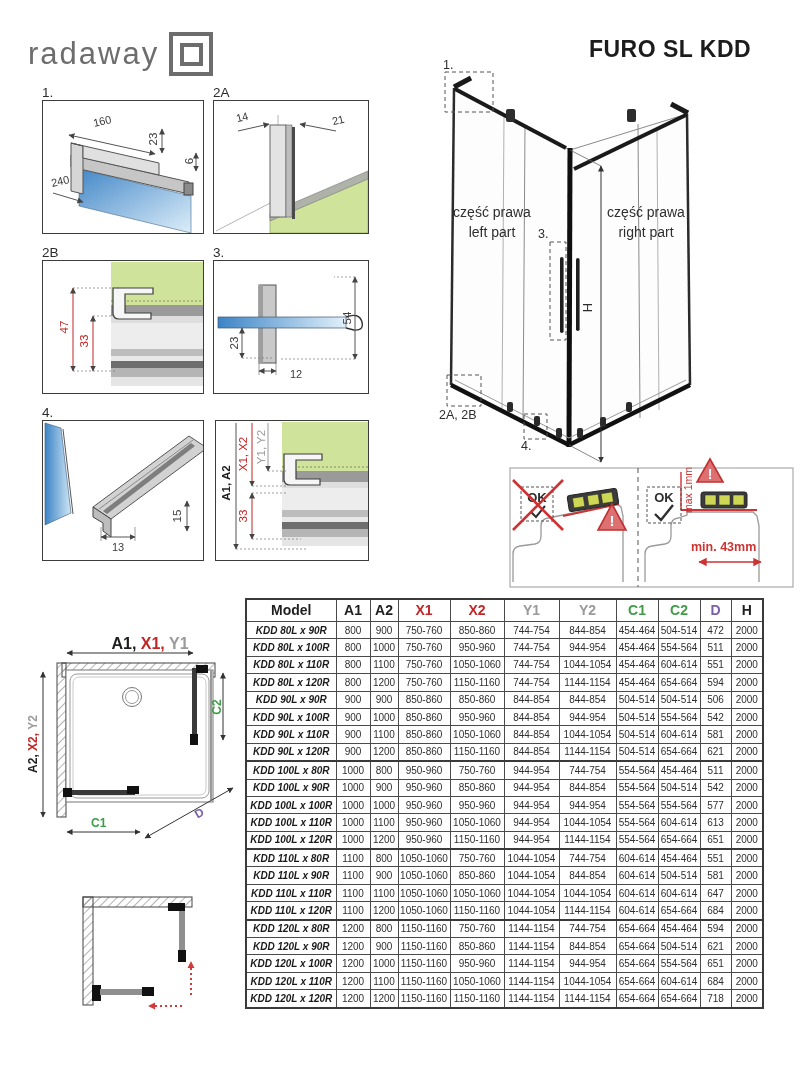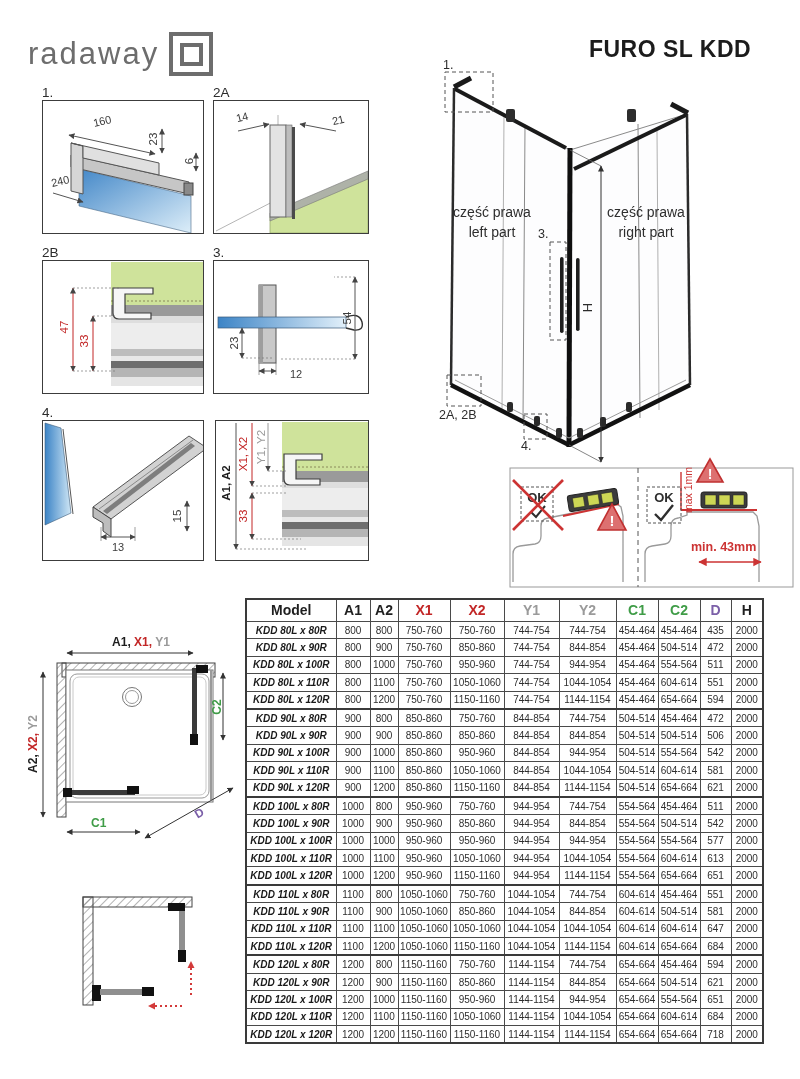--- a/index.html
+++ b/index.html
@@ -31,21 +31,21 @@
   .iso .hlabel{position:absolute;transform:rotate(-90deg);font-size:13px;color:#2c2c2c;}
 
   
   .leveling{position:absolute;left:505px;top:450px;width:295px;height:142px;}
   .leveling .lbl-min{position:absolute;left:186px;top:90px;font-size:12.5px;font-weight:bold;color:#cc3333;}
   .leveling .lbl-max{position:absolute;left:183px;top:40px;transform:translate(-50%,-50%) rotate(-90deg);
                      font-size:10.5px;color:#cc3333;white-space:nowrap;}
 
   
   .plan{position:absolute;left:25px;top:632px;width:215px;height:228px;}
-  .plan .top-label{position:absolute;left:46px;top:3px;width:140px;text-align:center;font-size:12px;font-weight:bold;}
+  .plan .top-label{position:absolute;left:55px;top:3px;width:140px;text-align:center;font-size:16px;font-weight:bold;}
   .plan .left-label{position:absolute;left:8px;top:112px;transform:translate(-50%,-50%) rotate(-90deg);
                     font-size:12px;font-weight:bold;white-space:nowrap;}
   .plan .c-label{position:absolute;font-size:12px;font-weight:bold;color:#3f9c47;}
   .plan .d-label{position:absolute;left:170px;top:174px;font-size:12px;font-weight:bold;color:#7b5fa8;transform:rotate(-30deg);}
   .cA{color:#1d1d1d;} .cX{color:#c22626;} .cY{color:#9a9a9a;}
   .corner{position:absolute;left:75px;top:888px;width:135px;height:125px;}
 
   
   .spec-table-wrap{position:absolute;left:245px;top:598px;}
   table.spec{border-collapse:collapse;table-layout:fixed;width:517px;background:#fff;}
@@ -453,33 +453,20 @@
             <th style="color: rgb(154, 154, 154);">Y1</th>
             <th style="color: rgb(154, 154, 154);">Y2</th>
             <th style="color: rgb(63, 156, 71);">C1</th>
             <th style="color: rgb(63, 156, 71);">C2</th>
             <th style="color: rgb(123, 95, 168);">D</th>
             <th style="color: rgb(31, 31, 31);">H</th>
           </tr>
         </thead>
       <tbody>
           <tr>
-            <td class="model">KDD 80L x 80R</td>
-            <td>800</td>
-            <td>800</td>
-            <td>750-760</td>
-            <td>750-760</td>
-            <td>744-754</td>
-            <td>744-754</td>
-            <td>454-464</td>
-            <td>454-464</td>
-            <td>435</td>
-            <td>2000</td>
-          </tr>
-          <tr>
             <td class="model">KDD 80L x 90R</td>
             <td>800</td>
             <td>900</td>
             <td>750-760</td>
             <td>850-860</td>
             <td>744-754</td>
             <td>844-854</td>
             <td>454-464</td>
             <td>504-514</td>
             <td>472</td>
@@ -517,33 +504,20 @@
             <td>1200</td>
             <td>750-760</td>
             <td>1150-1160</td>
             <td>744-754</td>
             <td>1144-1154</td>
             <td>454-464</td>
             <td>654-664</td>
             <td>594</td>
             <td>2000</td>
           </tr>
-          <tr class="group-start">
-            <td class="model">KDD 90L x 80R</td>
-            <td>900</td>
-            <td>800</td>
-            <td>850-860</td>
-            <td>750-760</td>
-            <td>844-854</td>
-            <td>744-754</td>
-            <td>504-514</td>
-            <td>454-464</td>
-            <td>472</td>
-            <td>2000</td>
-          </tr>
           <tr>
             <td class="model">KDD 90L x 90R</td>
             <td>900</td>
             <td>900</td>
             <td>850-860</td>
             <td>850-860</td>
             <td>844-854</td>
             <td>844-854</td>
             <td>504-514</td>
             <td>504-514</td>

